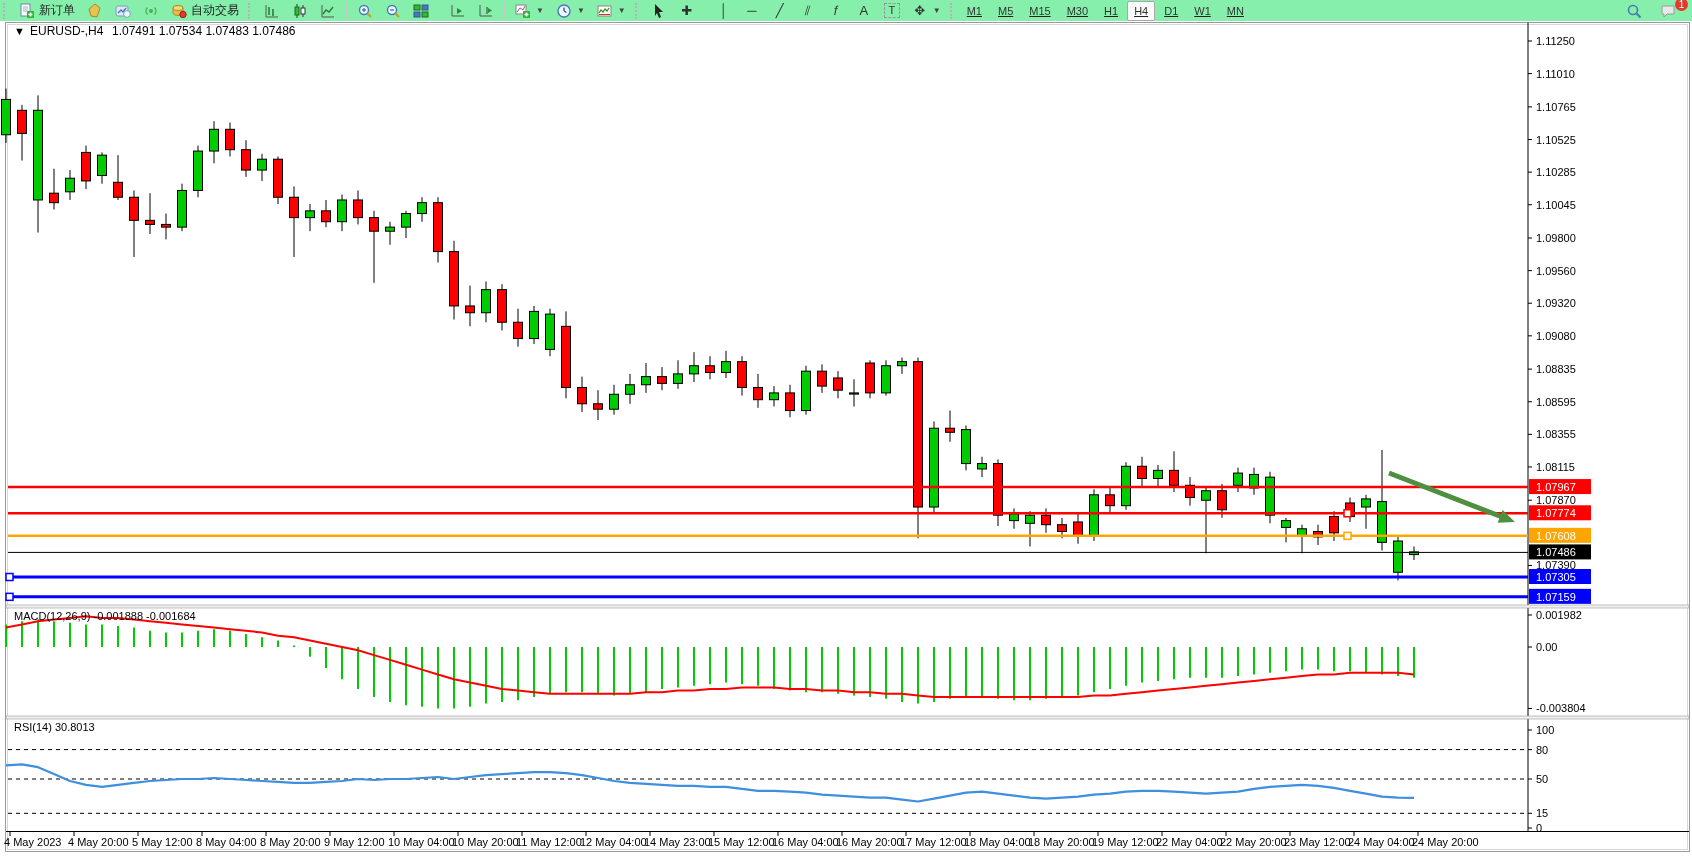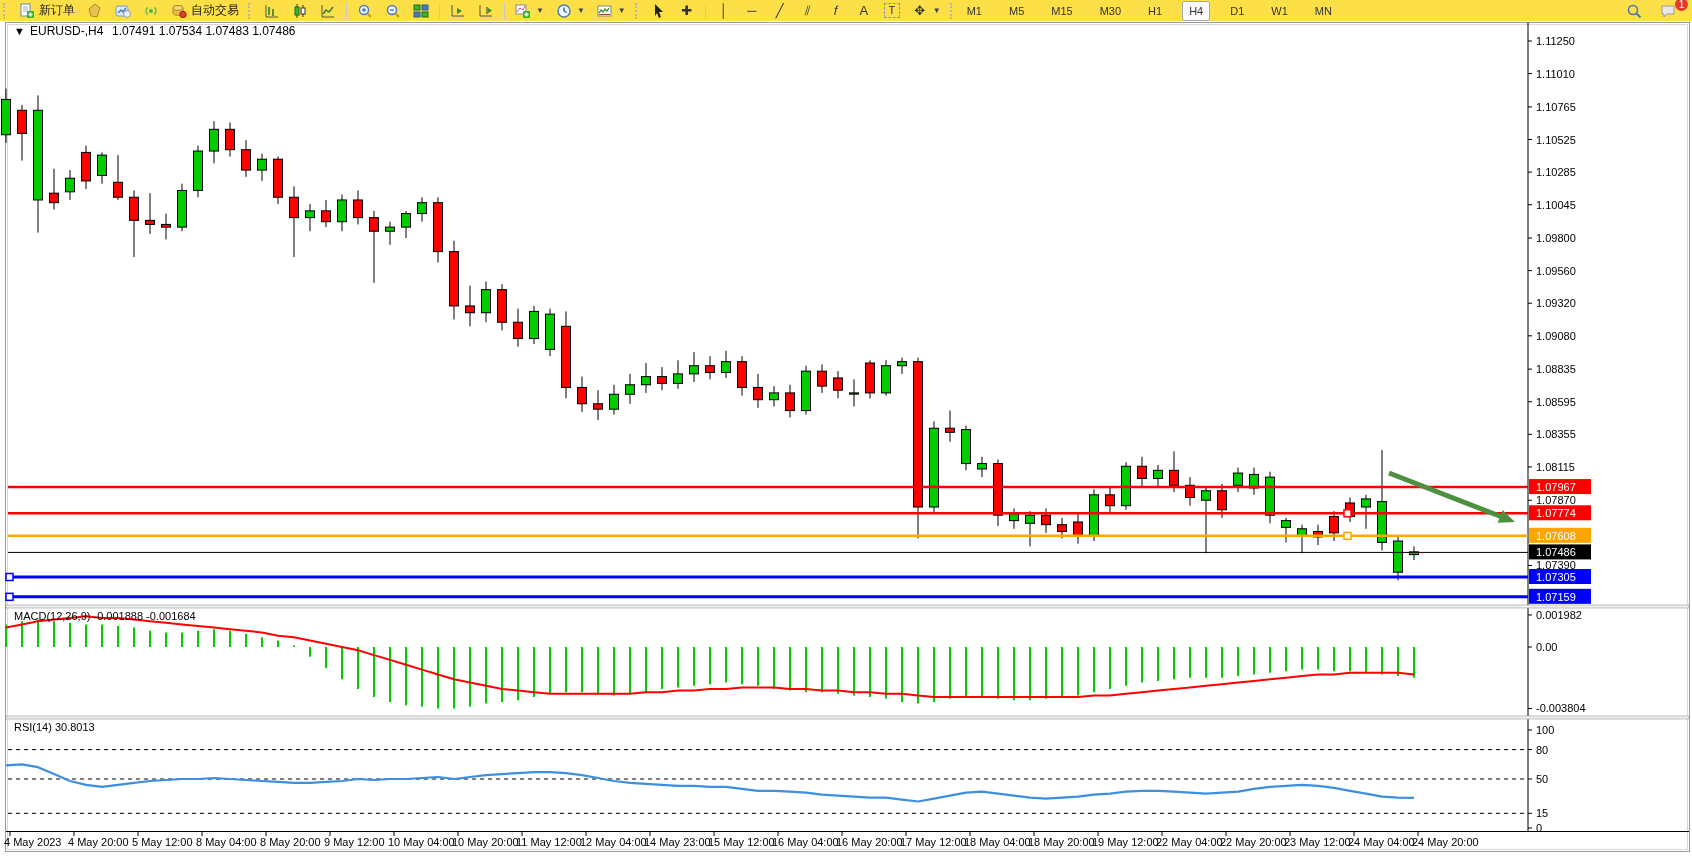--- a/index.html
+++ b/index.html
@@ -1,18 +1,18 @@
 <!DOCTYPE html>
 <html><head>
 <meta charset="utf-8">
 <style>
   html,body{margin:0;padding:0;background:#ffffff;}
   body{width:1692px;height:858px;font-family:"Liberation Sans",sans-serif;overflow:hidden;position:relative;}
   
-  #toolbar{position:absolute;left:0;top:0;width:1692px;height:21px;background:#fde047;border-bottom:1px solid #bdbdbd;display:flex;align-items:center;font-size:12px;color:#222;}
+  #toolbar{position:absolute;left:0;top:0;width:1692px;height:21px;background:#86efac;border-bottom:1px solid #bdbdbd;display:flex;align-items:center;font-size:12px;color:#222;}
   .tb-btn{display:flex;align-items:center;gap:4px;padding:1px 5px;height:18px;border:1px solid transparent;border-radius:2px;cursor:default;white-space:nowrap;}
   .grip{width:5px;height:16px;margin:0 3px;border-left:2px dotted #b5b5b5;}
   .sep{width:1px;height:16px;background:#c9c9c9;margin:0 4px;}
   .caret{font-size:8px;color:#444;margin-left:1px;}
   .tf-btn{padding:1px 6px;height:16px;line-height:16px;border:1px solid transparent;border-radius:2px;font-size:11px;color:#333;}
   .tf-btn.active{background:#fbfbfb;border-color:#a8a8a8;}
   .glyph{font-size:13px;line-height:16px;color:#333;width:16px;text-align:center;display:inline-block;}
   svg.ic{width:16px;height:16px;display:block;}
   #tb-right{margin-left:auto;display:flex;align-items:center;gap:6px;padding-right:10px;}
   #notif-badge{background:#e23b2e;color:#fff;border-radius:50%;width:13px;height:13px;font-size:10px;line-height:13px;text-align:center;position:absolute;top:-3px;right:-7px;}
@@ -201,21 +201,21 @@
   <div class="tb-btn">
       <span class="glyph" style="border:1px dashed #999;width:14px;height:13px;line-height:13px;font-size:11px;">T</span>
     </div>
   <div class="tb-btn">
       <span class="glyph">✥</span>
       <span class="caret">▼</span>
     </div>
 
   <div class="grip"></div>
 
-  <div id="tf-group" style="display:flex;gap:13px;">
+  <div id="tf-group" style="display:flex;gap:2px;text-decoration:underline;">
       <div class="tf-btn">M1</div>
       <div class="tf-btn">M5</div>
       <div class="tf-btn">M15</div>
       <div class="tf-btn">M30</div>
       <div class="tf-btn">H1</div>
       <div class="tf-btn active">H4</div>
       <div class="tf-btn">D1</div>
       <div class="tf-btn">W1</div>
       <div class="tf-btn">MN</div>
     </div>

